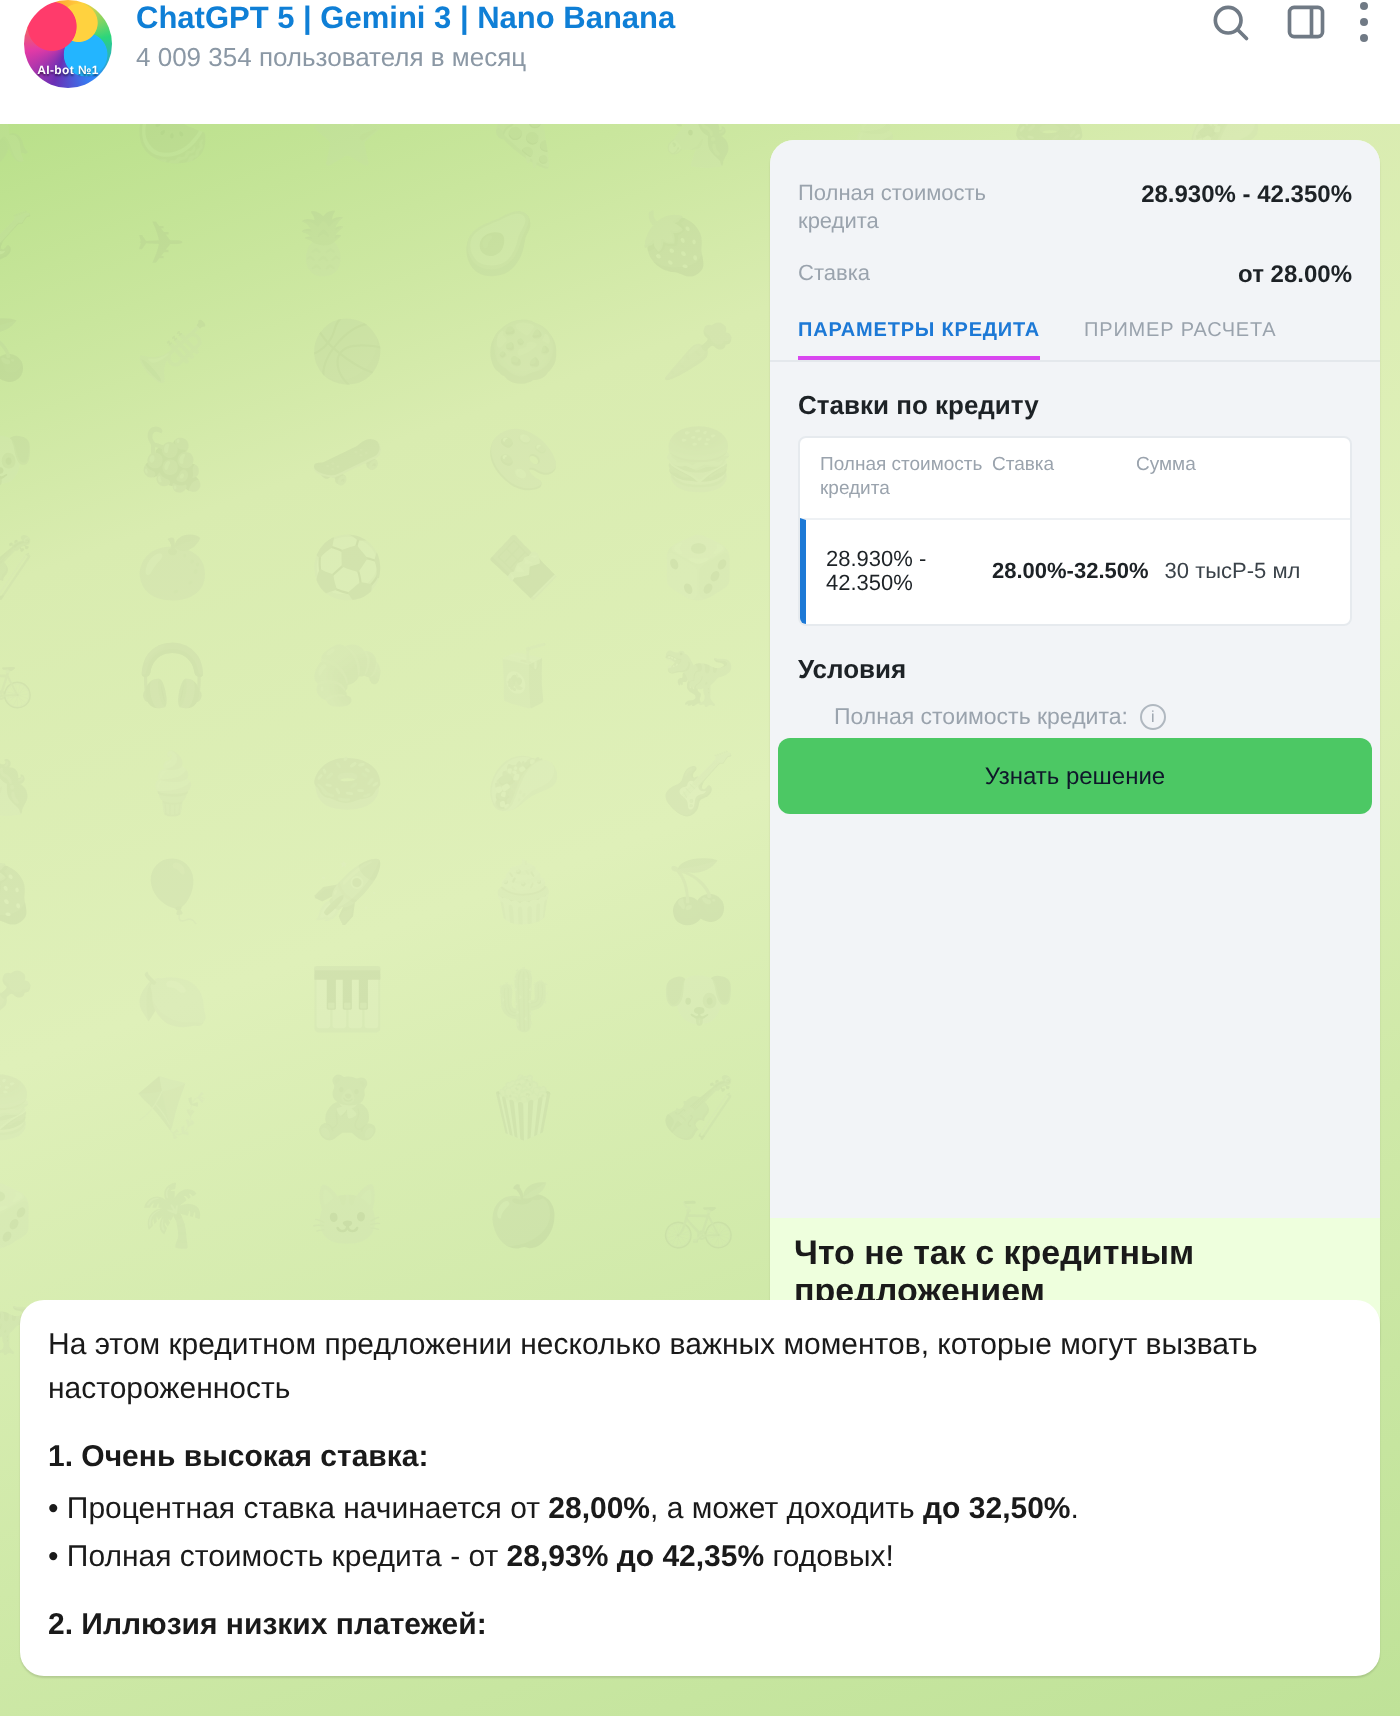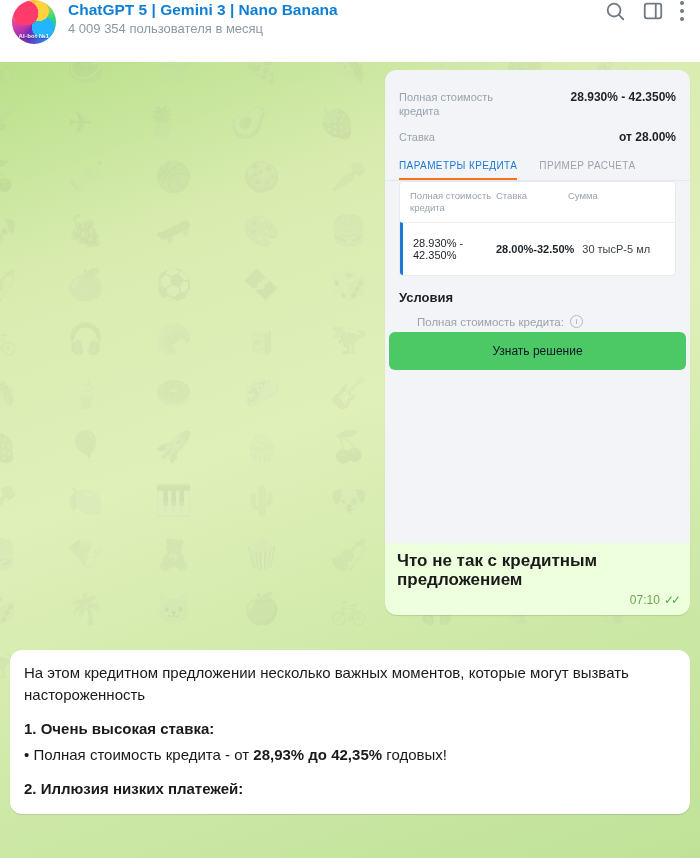--- a/index.html
+++ b/index.html
@@ -148,21 +148,21 @@
     right: 10px;
     width: 305px;
     background: #eeffdd;
     border-radius: 12px;
     box-shadow: 0 1px 1px rgba(0,0,0,.12);
     overflow: hidden;
   }
   .shot {
     position: relative;
     width: 305px;
-    height: 473px;
+    height: 539px;
     background: #f2f4f7;
     overflow: hidden;
     font-size: 11px;
     color: #2b2f33;
   }
   .shot .sec {
     padding: 0 14px;
   }
   .shot .row {
     display: flex;
@@ -191,21 +191,22 @@
   .tab {
     font-size: 10px;
     letter-spacing: .4px;
     padding-bottom: 7px;
     color: #9aa3ad;
     cursor: pointer;
     white-space: nowrap;
   }
   .tab.active {
     color: #1d79d6;
-    border-bottom: 2px solid #f97316;
+    border-bottom: 2px solid #d946ef;
+    font-weight: bold;
   }
   .shot h4 {
     margin: 14px 14px 8px 14px;
     font-size: 13px;
     color: #1d2226;
   }
   .mini-table {
     margin: 0 14px;
     background: #fff;
     border: 1px solid #e6eaee;
@@ -362,20 +363,21 @@
             <div class="lbl">Ставка</div>
             <div class="val">от 28.00%</div>
           </div>
         </div>
 
         <div class="tabs">
           <div class="tab active">ПАРАМЕТРЫ КРЕДИТА</div>
           <div class="tab">ПРИМЕР РАСЧЕТА</div>
         </div>
 
+        <h4>Ставки по кредиту</h4>
 
         <div class="mini-table">
           <div class="mt-head">
             <div>Полная стоимость кредита</div>
             <div>Ставка</div>
             <div>Сумма</div>
           </div>
           <div class="mt-row">
             <div class="c1">28.930% - 42.350%</div>
             <div class="c2">28.00%-32.50%</div>
@@ -395,19 +397,20 @@
       <div class="caption">Что не так с кредитным предложением</div>
       <div class="meta">
         <span>07:10</span>
         <span class="checks">✓✓</span>
       </div>
     </div>
 
     <div class="msg-in">
       <p>На этом кредитном предложении несколько важных моментов, которые могут вызвать настороженность</p>
       <p class="hh">1. Очень высокая ставка:</p>
+      <p class="li">• Процентная ставка начинается от <b>28,00%</b>, а может доходить <b>до 32,50%</b>.</p>
       <p class="li">• Полная стоимость кредита - от <b>28,93% до 42,35%</b> годовых!</p>
       <p class="hh">2. Иллюзия низких платежей:</p>
 
     </div>
 
   </div>
 </div>
 
 </body></html>

